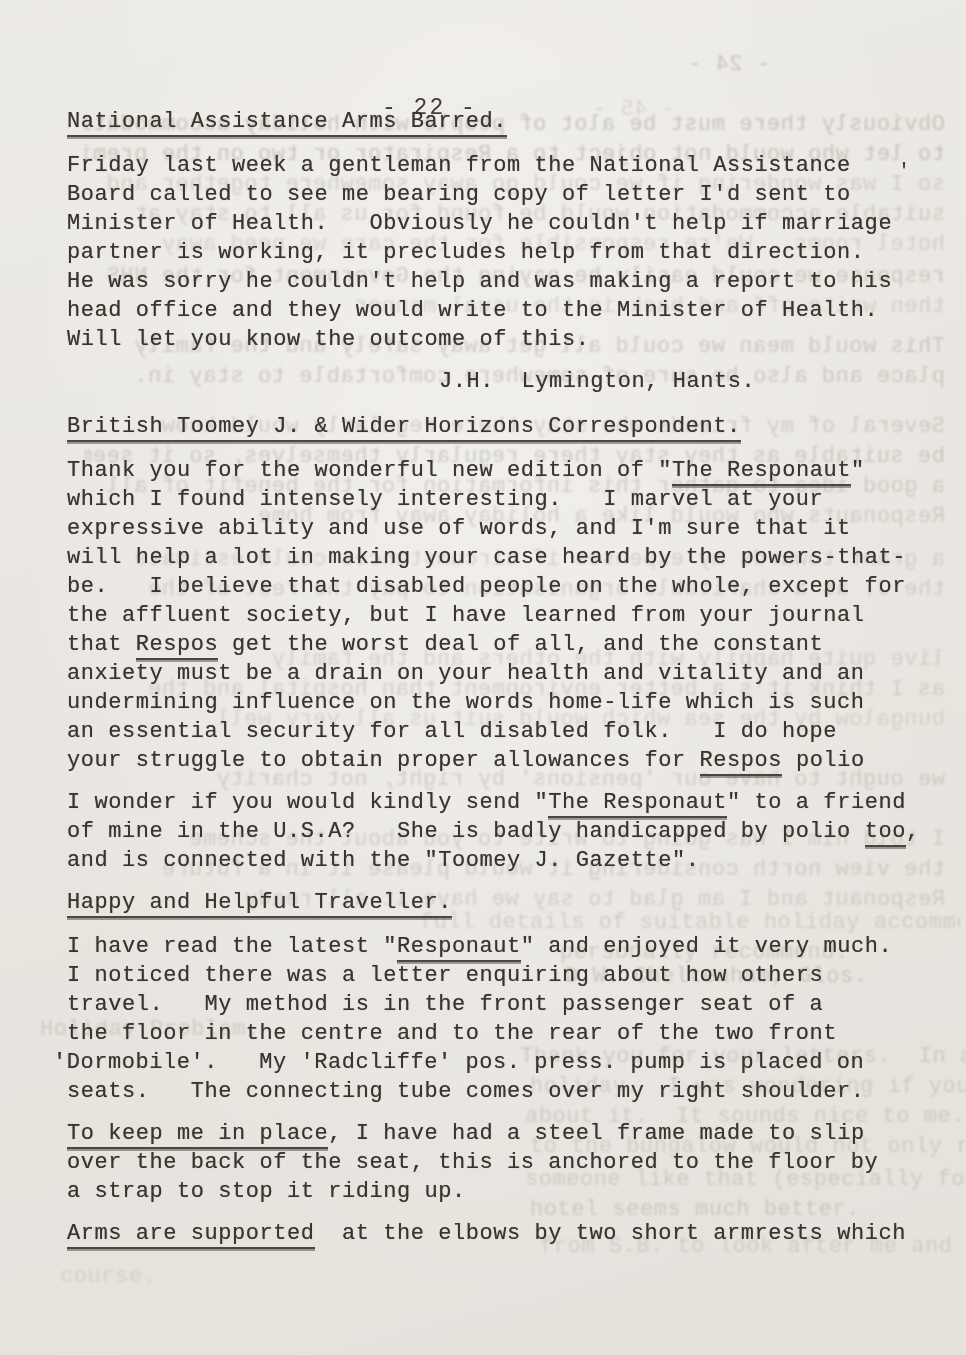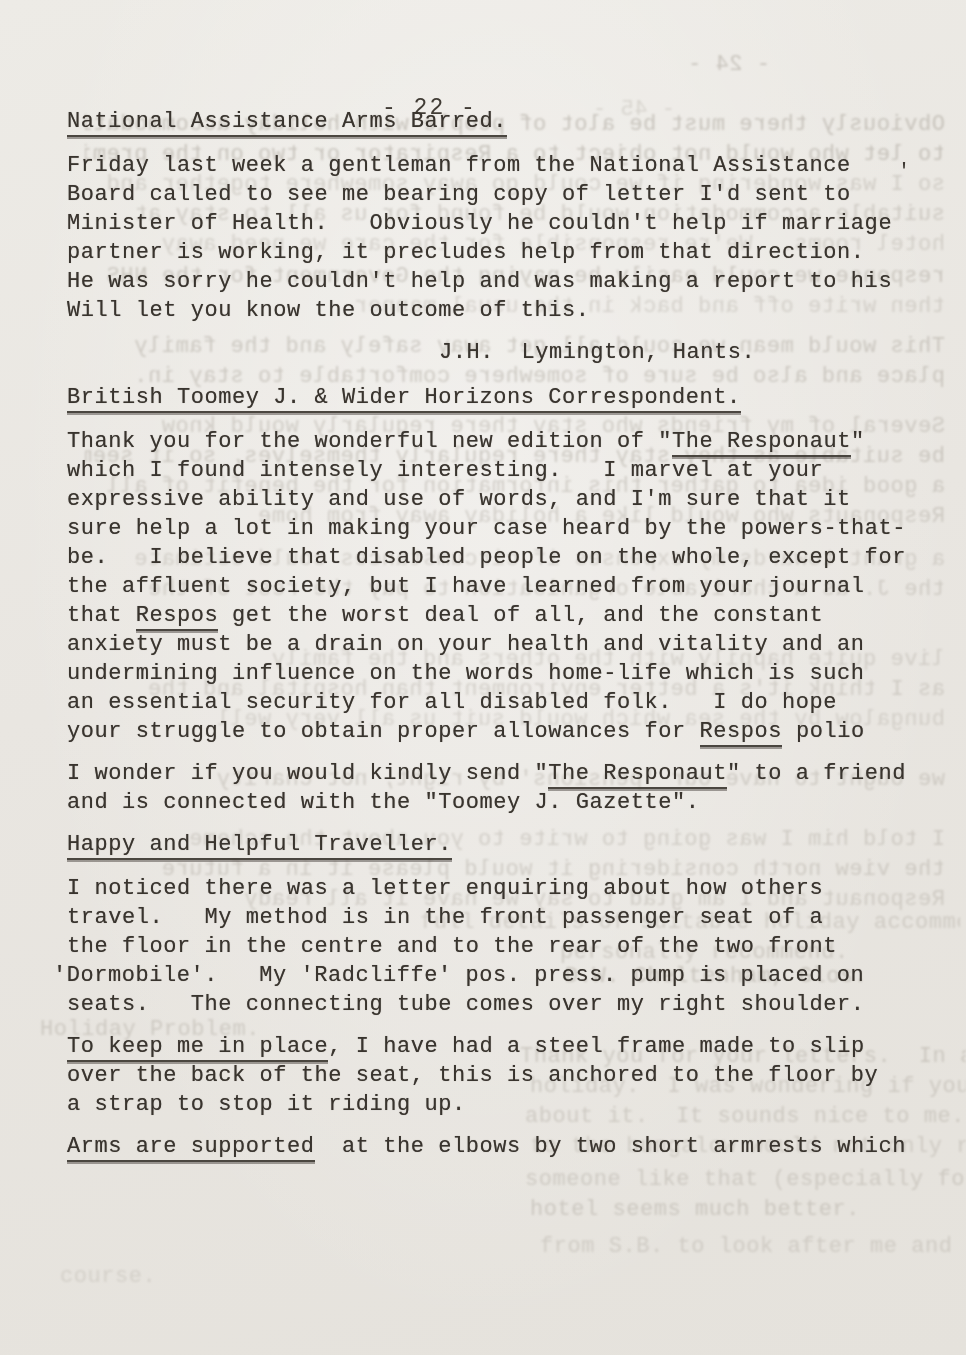--- a/index.html
+++ b/index.html
@@ -95,43 +95,46 @@
     </div>
   <div class="pageno">- 22 -</div>
   <div class="letter-body">
       <div class="heading-line"><span class="u">National Assistance Arms Barred.</span></div>
       <div class="para">
         <div class="line"><span>Friday last week a gentleman from the National Assistance</span></div>
         <div class="line"><span>Board called to see me bearing copy of letter I'd sent to</span></div>
         <div class="line"><span>Minister of Health.   Obviously he couldn't help if marriage</span></div>
         <div class="line"><span>partner is working, it precludes help from that direction.</span></div>
         <div class="line"><span>He was sorry he couldn't help and was making a report to his</span></div>
+        <div class="line"><span>head office and they would write to the Minister of Health.</span></div>
         <div class="line"><span>Will let you know the outcome of this.</span></div>
       </div>
       <div class="signature">J.H.  Lymington, Hants.</div>
       <div class="heading-line"><span class="u">British Toomey J. &amp; Wider Horizons Correspondent.</span></div>
       <div class="para">
         <div class="line"><span>Thank you for the wonderful new edition of "</span><span class="u">The Responaut</span><span>"</span></div>
         <div class="line"><span>which I found intensely interesting.   I marvel at your</span></div>
         <div class="line"><span>expressive ability and use of words, and I'm sure that it</span></div>
-        <div class="line"><span>sure help a </span><span class="b">lot</span><span> in making your case heard by the powers-that-</span></div>
+        <div class="line"><span>will help a </span><span class="b">lot</span><span> in making your case heard by the powers-that-</span></div>
         <div class="line"><span>be.   I believe that disabled people on the whole, except for</span></div>
         <div class="line"><span>the affluent society, but I have learned from your journal</span></div>
         <div class="line"><span>that </span><span class="u">Respos</span><span> get the worst deal of all, and the constant</span></div>
         <div class="line"><span>anxiety must be a drain on your health and vitality and an</span></div>
         <div class="line"><span>undermining influence on the words home-life which is such</span></div>
         <div class="line"><span>an essential security for all disabled folk.   I do hope</span></div>
         <div class="line"><span>your struggle to obtain proper allowances for </span><span class="u">Respos</span><span> polio</span></div>
       </div>
       <div class="para">
         <div class="line"><span>I wonder if you would kindly send "</span><span class="u">The Responaut</span><span>" to a friend</span></div>
+        <div class="line"><span>of mine in the U.S.A?   She is badly handicapped by polio </span><span class="u">too</span><span>,</span></div>
         <div class="line"><span>and is connected with the "Toomey J. Gazette".</span></div>
       </div>
       <div class="heading-line"><span class="u">Happy and Helpful Traveller.</span></div>
       <div class="para">
+        <div class="line"><span>I have read the latest "</span><span class="u">Responaut</span><span>" and enjoyed it very much.</span></div>
         <div class="line"><span>I noticed there was a letter enquiring about how others</span></div>
         <div class="line"><span>travel.   My method is in the front passenger seat of a</span></div>
         <div class="line"><span>the floor in the centre and to the rear of the two front</span></div>
         <div class="line hang"><span>'Dormobile'.   My 'Radcliffe' pos. press. pump is placed on</span></div>
         <div class="line"><span>seats.   The connecting tube comes over my right shoulder.</span></div>
       </div>
       <div class="para">
         <div class="line"><span class="u">To keep me in place</span><span>, I have had a steel frame made to slip</span></div>
         <div class="line"><span>over the back of the seat, this is anchored to the floor by</span></div>
         <div class="line"><span>a strap to stop it riding up.</span></div>

